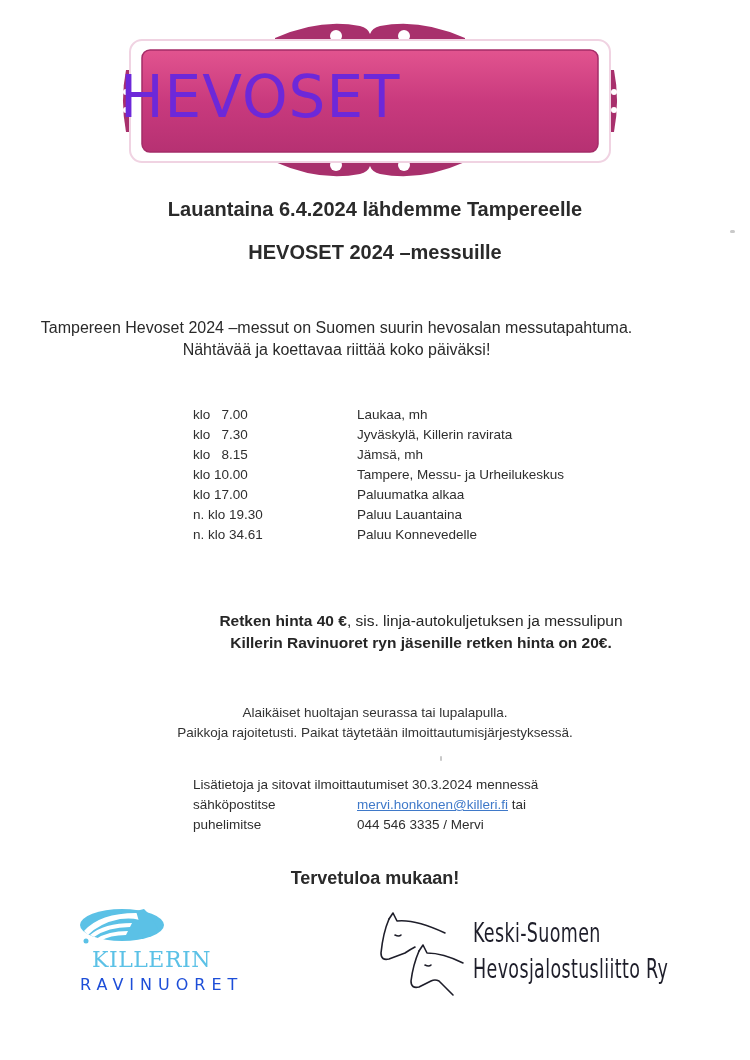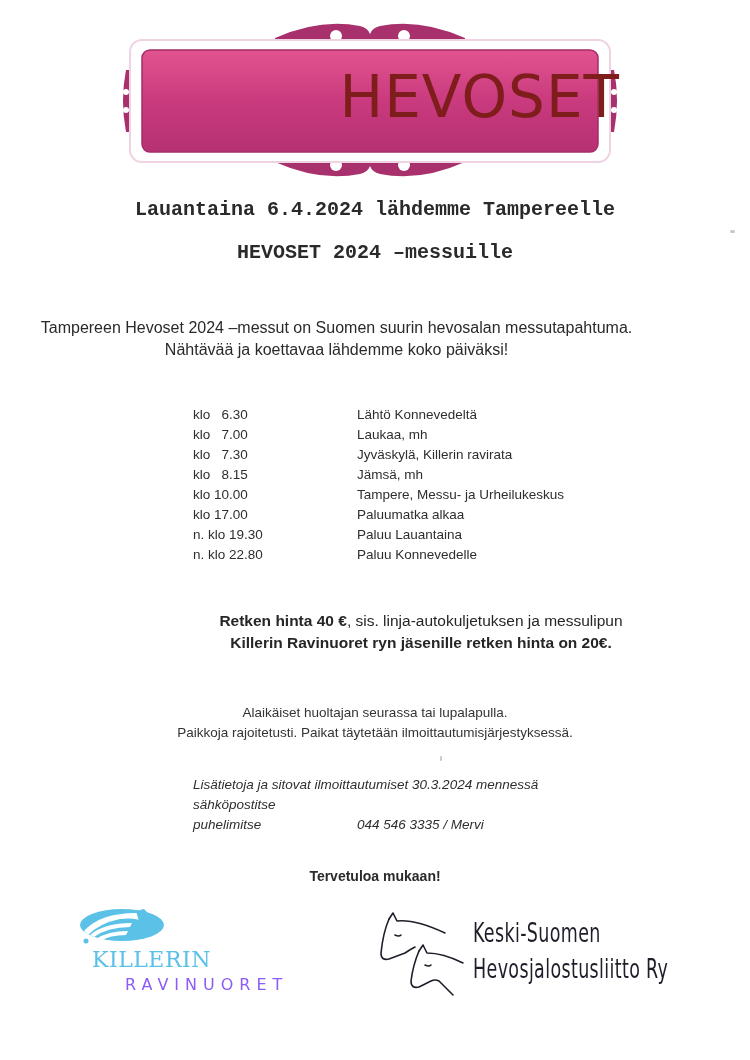--- a/index.html
+++ b/index.html
@@ -23,37 +23,36 @@
       top: 0;
       width: 500px;
       height: 200px;
     }
     .banner-svg { position: absolute; left: 0; top: 0; }
     .banner-title {
       position: absolute;
       left: 0;
       top: 62px;
       width: 500px;
-      text-align: right;
+      text-align: left;
       font-family: "DejaVu Sans", sans-serif;
       font-size: 58px;
       letter-spacing: 1px;
-      color: #7f1d1d;
+      color: #6d28d9;
       line-height: 70px;
     }
 
     
     .heading {
       left: 0;
       width: 750px;
       text-align: center;
       font-weight: bold;
       font-size: 20px;
       color: #2a2a2a;
-      font-family: Liberation Mono, monospace;
     }
     .h1 { top: 198px; }
     .h2 { top: 241px; }
 
     
     .intro {
       left: 0;
       width: 673px;
       text-align: center;
       font-size: 16px;
@@ -110,38 +109,37 @@
       color: #333;
     }
 
     
     .contact {
       left: 193px;
       top: 775px;
       width: 420px;
       font-size: 13.5px;
       color: #2e2e2e;
-      font-style: italic;
     }
     .contact-line { height: 20px; line-height: 20px; position: relative; }
     .contact-label { position: absolute; left: 0; }
     .contact-value { position: absolute; left: 164px; white-space: nowrap; }
     .email-link {
       color: #3f79c9;
       text-decoration: underline;
     }
 
     
     .welcome {
       left: 0;
       width: 750px;
       top: 868px;
       text-align: center;
       font-weight: bold;
-      font-size: 14px;
+      font-size: 18px;
       color: #2a2a2a;
     }
 
     
     .killerin-logo {
       left: 70px;
       top: 905px;
       width: 210px;
       height: 100px;
     }
@@ -153,23 +151,22 @@
       font-size: 22px;
       color: #5bc1e6;
       letter-spacing: 0.5px;
     }
     .ravinuoret-word {
       position: absolute;
       left: 10px;
       top: 70px;
       font-family: "DejaVu Sans", sans-serif;
       font-size: 16px;
-      color: #8b5cf6;
+      color: #1d4ed8;
       letter-spacing: 6px;
-      margin-left: 45px;
     }
     .ksh-logo {
       left: 375px;
       top: 905px;
       width: 350px;
       height: 100px;
     }
     .ksh-text {
       position: absolute;
       left: 98px;
@@ -232,28 +229,24 @@
     <rect x="22" y="50" width="456" height="102" rx="8" ry="8" fill="none" stroke="#a42c68" stroke-width="1.5"></rect>
   </svg>
   <div class="banner-title">HEVOSET</div>
 </div>
 
 <div class="abs heading h1">Lauantaina 6.4.2024 lähdemme Tampereelle</div>
 <div class="abs heading h2">HEVOSET 2024 –messuille</div>
 
 <div class="abs intro">
   <div>Tampereen Hevoset 2024 –messut on Suomen suurin hevosalan messutapahtuma.</div>
-  <div>Nähtävää ja koettavaa lähdemme koko päiväksi!</div>
+  <div>Nähtävää ja koettavaa riittää koko päiväksi!</div>
 </div>
 
 <div class="abs schedule">
-  <div class="sched-row">
-    <span class="sched-time">klo   6.30</span>
-    <span class="sched-place">Lähtö Konnevedeltä</span>
-  </div>
   <div class="sched-row">
     <span class="sched-time">klo   7.00</span>
     <span class="sched-place">Laukaa, mh</span>
   </div>
   <div class="sched-row">
     <span class="sched-time">klo   7.30</span>
     <span class="sched-place">Jyväskylä, Killerin ravirata</span>
   </div>
   <div class="sched-row">
     <span class="sched-time">klo   8.15</span>
@@ -265,41 +258,42 @@
   </div>
   <div class="sched-row">
     <span class="sched-time">klo 17.00</span>
     <span class="sched-place">Paluumatka alkaa</span>
   </div>
   <div class="sched-row">
     <span class="sched-time">n. klo 19.30</span>
     <span class="sched-place">Paluu Lauantaina</span>
   </div>
   <div class="sched-row">
-    <span class="sched-time">n. klo 22.80</span>
+    <span class="sched-time">n. klo 34.61</span>
     <span class="sched-place">Paluu Konnevedelle</span>
   </div>
 </div>
 
 <div class="abs price">
   <div><b>Retken hinta 40 €</b><span>, sis. linja-autokuljetuksen ja messulipun</span></div>
   <div><b>Killerin Ravinuoret ryn jäsenille retken hinta on 20€.</b></div>
 </div>
 
 <div class="abs notes">
   <div>Alaikäiset huoltajan seurassa tai lupalapulla.</div>
   <div>Paikkoja rajoitetusti. Paikat täytetään ilmoittautumisjärjestyksessä.</div>
 </div>
 
 <div class="abs contact">
   <div class="contact-line">
     <span class="contact-label" style="white-space:nowrap">Lisätietoja ja sitovat ilmoittautumiset 30.3.2024 mennessä</span>
   </div>
   <div class="contact-line">
     <span class="contact-label">sähköpostitse</span>
+    <span class="contact-value"><a class="email-link">mervi.honkonen@killeri.fi</a><span> tai</span></span>
   </div>
   <div class="contact-line">
     <span class="contact-label">puhelimitse</span>
     <span class="contact-value">044 546 3335 / Mervi</span>
   </div>
 </div>
 
 <div class="abs welcome">Tervetuloa mukaan!</div>
 
 <div class="abs killerin-logo">

